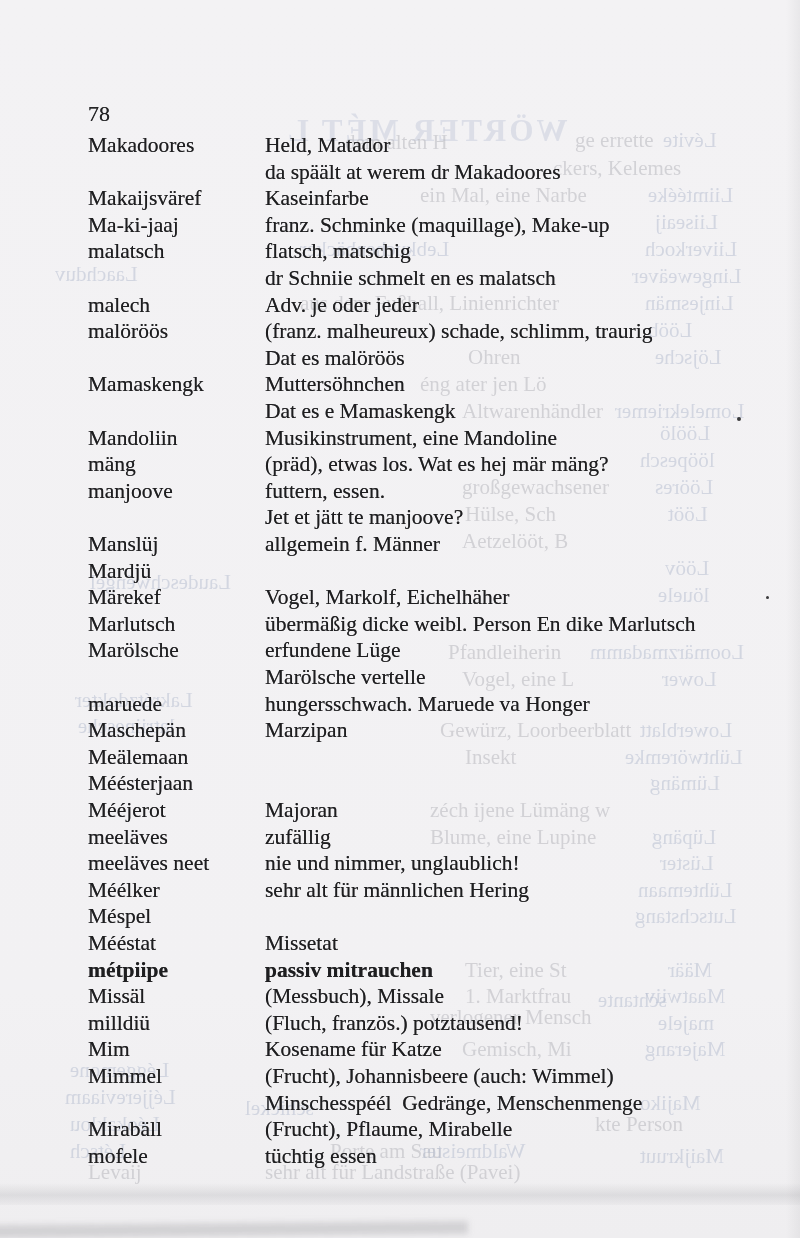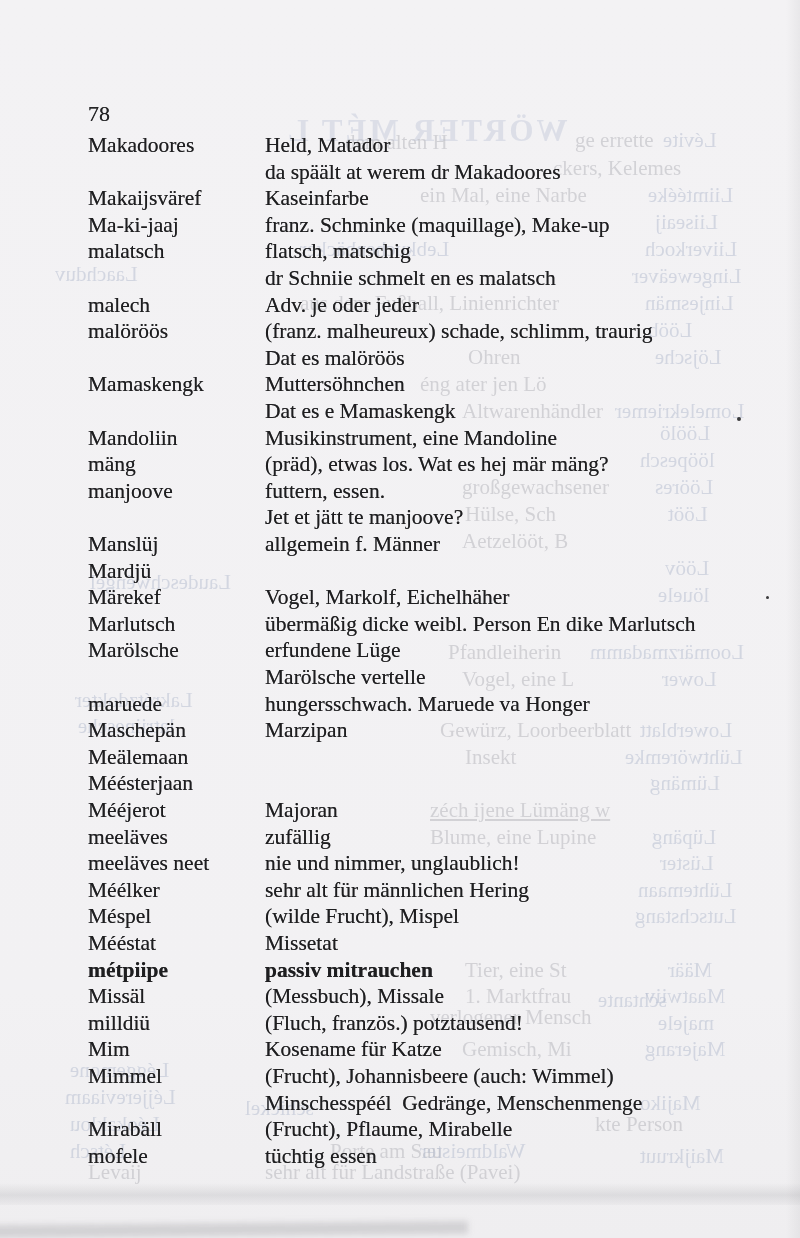--- a/index.html
+++ b/index.html
@@ -94,21 +94,21 @@
       <span class="bt f" style="left: 448px; top: 640px;">Pfandleiherin</span>
       <span class="bt f" style="left: 462px; top: 667px;">Vogel, eine L</span>
       <span class="bt m" style="left: 662px; top: 667px;">Lower</span>
       <span class="bt m" style="left: 75px; top: 688px;">Lakrétzdokter</span>
       <span class="bt m" style="left: 78px; top: 714px;">latriinesche</span>
       <span class="bt f" style="left: 440px; top: 718px;">Gewürz, Loorbeerblatt</span>
       <span class="bt m" style="left: 640px; top: 718px;">Lowerblatt</span>
       <span class="bt f" style="left: 465px; top: 745px;">Insekt</span>
       <span class="bt m" style="left: 625px; top: 745px;">Lühtwöremke</span>
       <span class="bt m" style="left: 650px; top: 771px;">Lümäng</span>
-      <span class="bt f" style="left: 430px; top: 798px; text-decoration: underline;">zéch ijene Lümäng w</span>
+      <span class="bt f" style="left: 430px; top: 798px;">zéch ijene Lümäng w</span>
       <span class="bt f" style="left: 430px; top: 825px;">Blume, eine Lupine</span>
       <span class="bt m" style="left: 652px; top: 825px;">Lüpäng</span>
       <span class="bt m" style="left: 660px; top: 851px;">Lüster</span>
       <span class="bt m" style="left: 638px; top: 878px;">Lühtemaan</span>
       <span class="bt m" style="left: 635px; top: 904px;">Lutschstang</span>
       <span class="bt f" style="left: 465px; top: 958px;">Tier, eine St</span>
       <span class="bt m" style="left: 668px; top: 958px;">Määr</span>
       <span class="bt f" style="left: 465px; top: 984px;">1. Marktfrau</span>
       <span class="bt m" style="left: 598px; top: 988px;">schtante</span>
       <span class="bt m" style="left: 645px; top: 984px;">Maatwiiv</span>
@@ -241,21 +241,20 @@
       <div class="row" style="top: 851px;">
         <span class="head">meeläves neet</span>
         <span class="def">nie und nimmer, unglaublich!</span>
       </div>
       <div class="row" style="top: 878px;">
         <span class="head">Méélker</span>
         <span class="def">sehr alt für männlichen Hering</span>
       </div>
       <div class="row" style="top: 904px;">
         <span class="head">Méspel</span>
-        <span class="def">(wilde Frucht), Mispel</span>
       </div>
       <div class="row" style="top: 931px;">
         <span class="head">Mééstat</span>
         <span class="def">Missetat</span>
       </div>
       <div class="row" style="top: 958px; font-weight: bold;">
         <span class="head">métpiipe</span>
         <span class="def">passiv mitrauchen</span>
       </div>
       <div class="row" style="top: 984px;">

